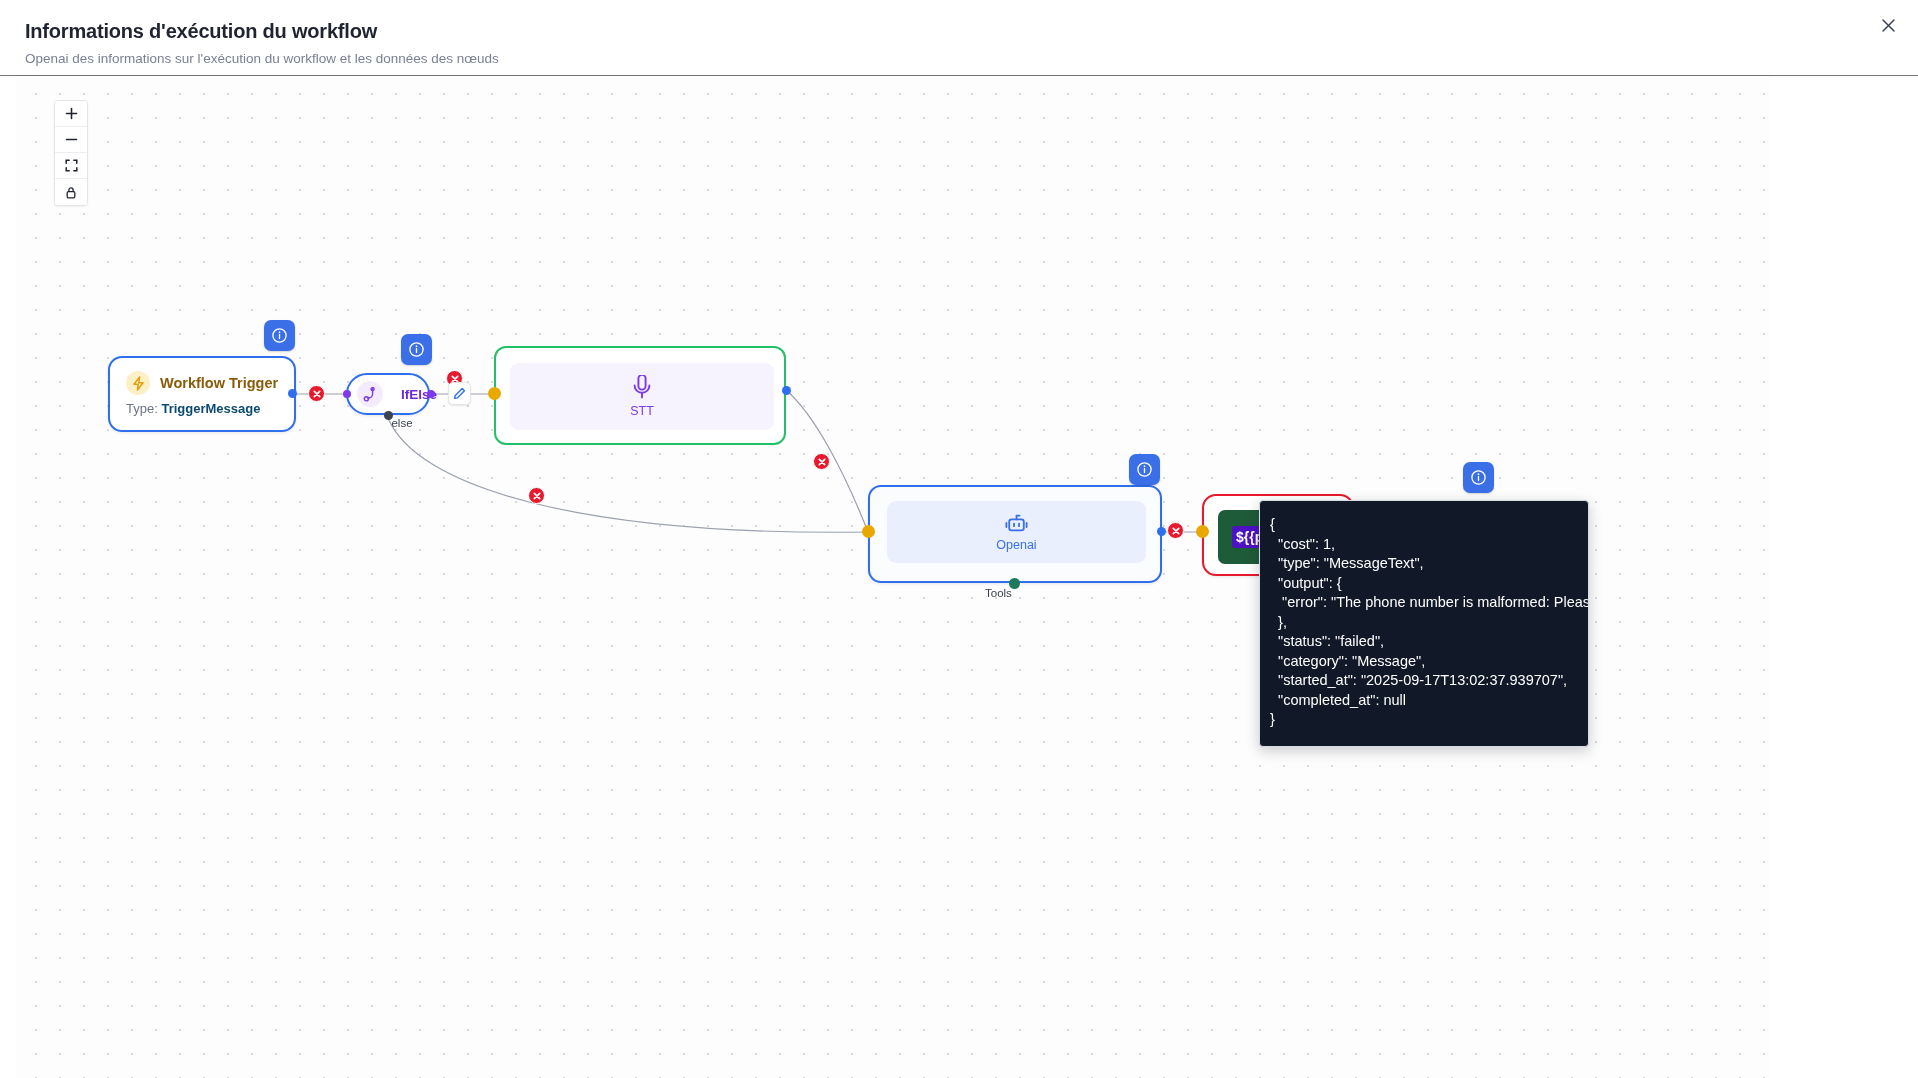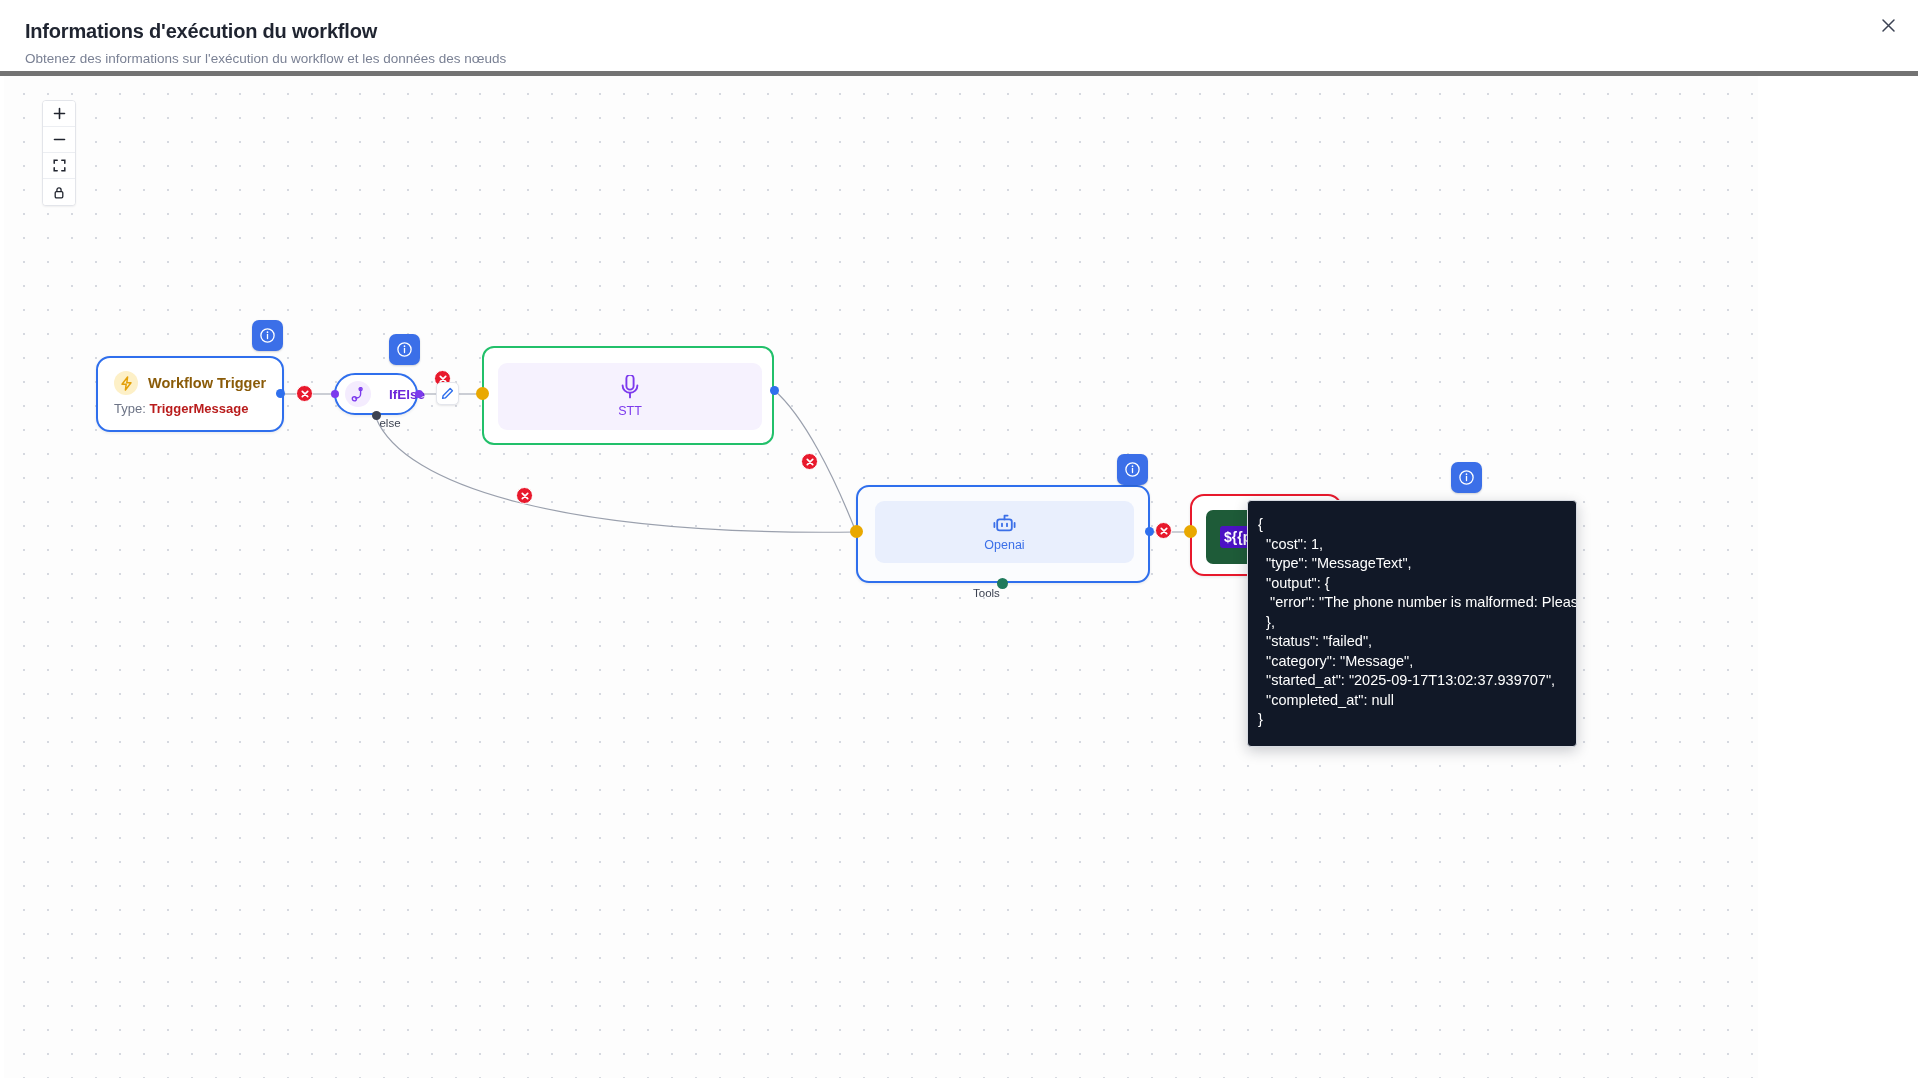--- a/index.html
+++ b/index.html
@@ -16,21 +16,21 @@
     width: 1918px; height: 1078px;
     background: #ffffff;
   }
 
   
   .header {
     position: absolute;
     left: 0; top: 0;
     width: 1918px; height: 76px;
     background: #ffffff;
-    border-bottom: 5px solid #737373;
+    border-bottom: 1px solid #737373;
     z-index: 60;
   }
   .header-title {
     position: absolute;
     left: 25px; top: 20px;
     font-size: 20px;
     font-weight: bold;
     color: #1f2430;
     letter-spacing: -0.2px;
   }
@@ -47,21 +47,21 @@
     display: flex; align-items: center; justify-content: center;
     color: #3b4253;
     cursor: pointer;
     border-radius: 5px;
   }
   .close-btn svg { display: block; }
 
   
   .canvas {
     position: absolute;
-    left: 4px; top: 76px;
+    left: 16px; top: 76px;
     width: 1754px; height: 1002px;
     background-color: #fdfdfd;
     background-image: radial-gradient(#d6d9e0 1.1px, transparent 1.1px);
     background-size: 24px 24px;
     background-position: 8px 6px;
     overflow: hidden;
   }
 
   
   .zoom-toolbar {
@@ -177,21 +177,21 @@
   .trigger-title {
     font-size: 14.5px;
     font-weight: bold;
     color: #8a5b08;
   }
   .trigger-type {
     padding: 6px 0 0 16px;
     font-size: 13px;
     color: #6d7486;
   }
-  .trigger-type b { color:#b91c1c; font-weight: bold; margin-top: 44px; }
+  .trigger-type b { color:#0c4a6e; font-weight: bold; margin-top: 44px; }
 
   
   .ifelse-node {
     left: 330px; top: 297px;
     width: 84px; height: 42px;
     background: #ffffff;
     border: 2.5px solid #2f6fed;
     border-radius: 21px;
     display: flex; align-items: center;
     padding-left: 9px;
@@ -325,21 +325,21 @@
     box-shadow: 0 4px 14px rgba(16,24,40,.22);
   }
 </style>
 </head>
 <body>
 
 <div id="app">
 
   <div class="header">
     <div class="header-title">Informations d'exécution du workflow</div>
-    <div class="header-sub">Obtenez des informations sur l'exécution du workflow et les données des nœuds</div>
+    <div class="header-sub">Openai des informations sur l'exécution du workflow et les données des nœuds</div>
     <div class="close-btn">
       <span>
         <svg width="15" height="15" viewBox="0 0 15 15" fill="none" stroke="currentColor" stroke-width="1.5" stroke-linecap="round">
           <path d="M2 2 L13 13 M13 2 L2 13"></path>
         </svg>
       </span>
     </div>
   </div>
 
   <div class="canvas">

